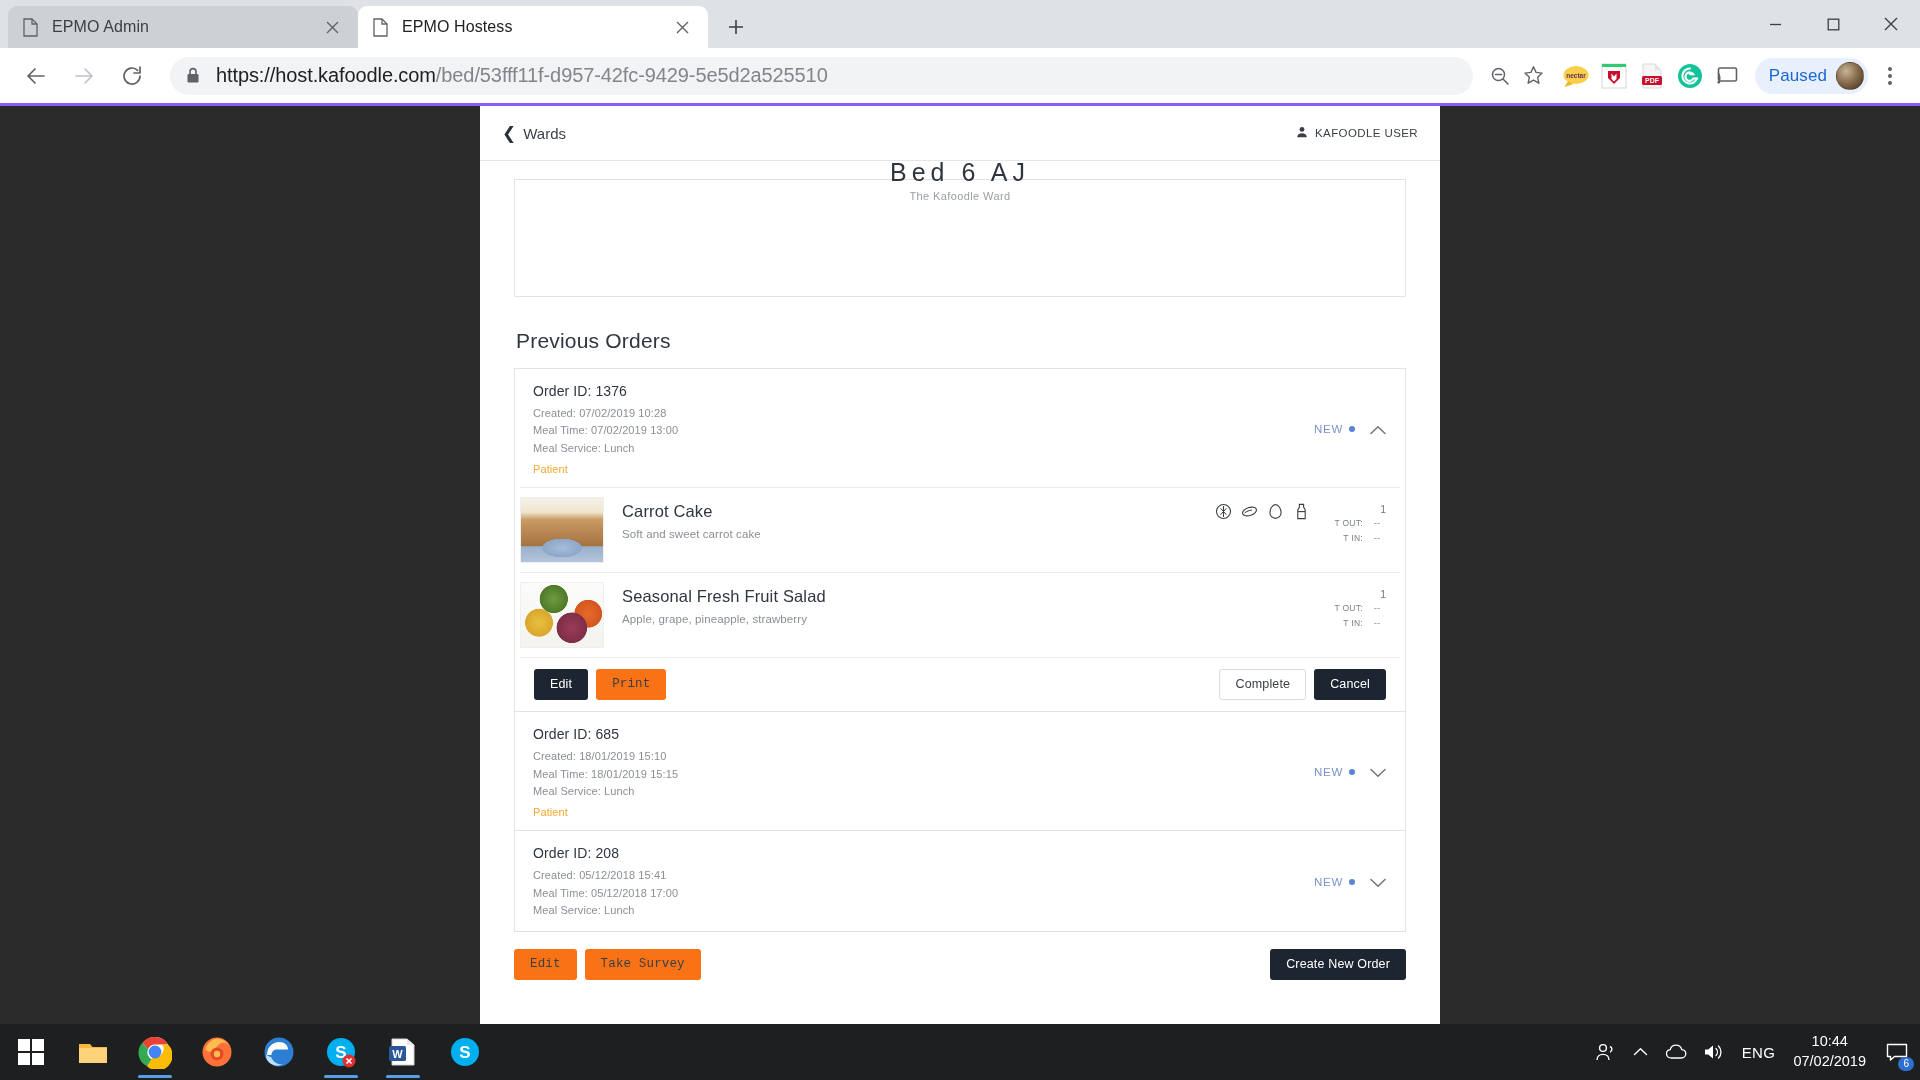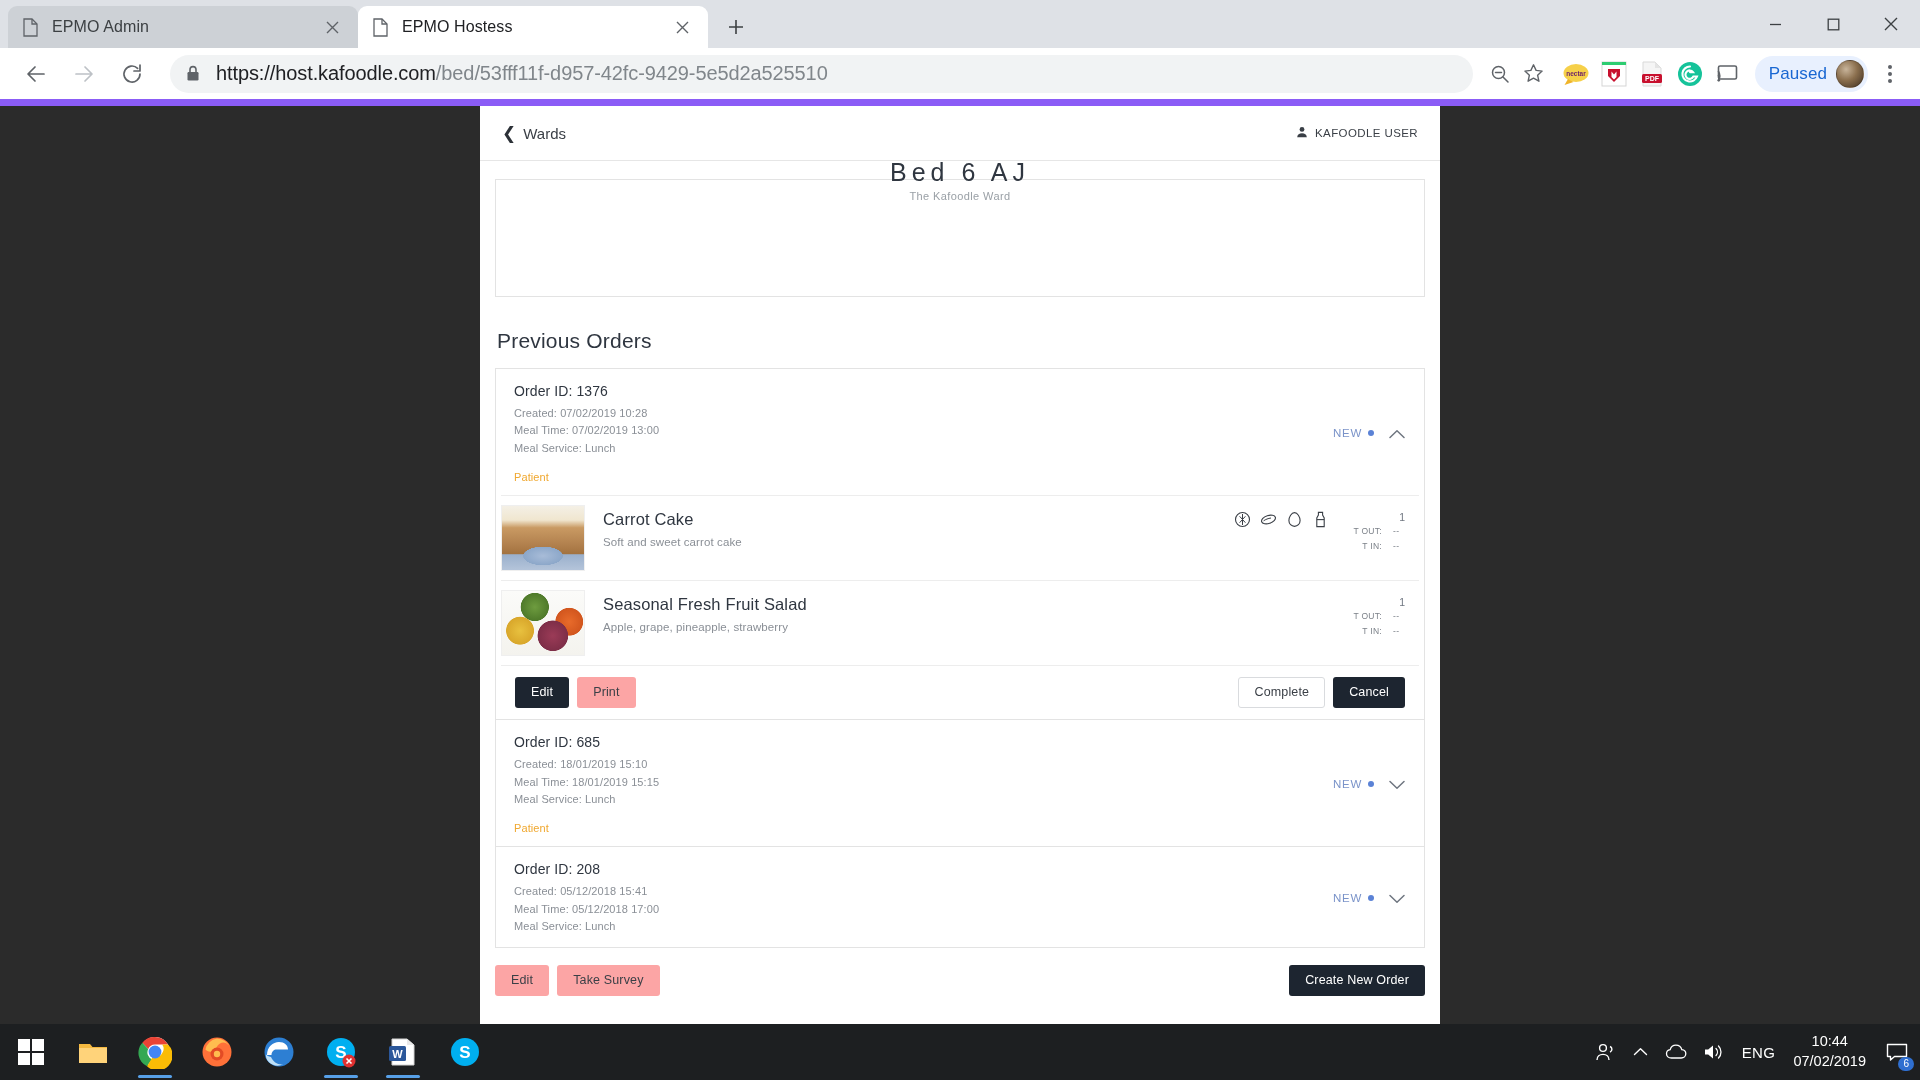--- a/index.html
+++ b/index.html
@@ -76,21 +76,21 @@
   }
   .win-btn svg { display: block; }
 
   .toolbar {
     height: 58px;
     background: #ffffff;
     display: flex;
     align-items: center;
     padding: 0 12px;
     flex: 0 0 58px;
-    border-bottom: 7px solid #8b5cf6;
+    border-bottom: 3px solid #8b5cf6;
   }
   .nav-btn {
     width: 40px; height: 40px;
     margin: 0 4px;
     display: flex; align-items: center; justify-content: center;
     color: #5f6368;
     border-radius: 50%;
   }
   .nav-btn.disabled { color: #bdc1c6; }
   .omnibox {
@@ -201,21 +201,21 @@
     margin-top: 3px;
   }
   .header-user {
     margin-left: auto;
     display: flex; align-items: center; gap: 7px;
     font-size: 11.5px; color: #3a3f46;
     letter-spacing: 0.4px;
     z-index: 2;
   }
 
-  .page-body { padding: 0 15px; }
+  .page-body { padding: 0 34px; }
 
   .top-panel {
     border: 1px solid #e3e3e3;
     height: 118px;
     margin-top: 18px;
     background: #fff;
   }
 
   .section-title {
     font-size: 21px;
@@ -245,21 +245,21 @@
   }
   .order-line {
     font-size: 11px;
     color: #8a8f96;
     line-height: 1.58;
     letter-spacing: 0.1px;
   }
   .order-tag {
     font-size: 11px;
     color: #f0a830;
-    margin-top: 14px;
+    margin-top: 6px;
     letter-spacing: 0.1px;
   }
   .order-status {
     display: flex; align-items: center; gap: 14px;
     align-self: center;
   }
   .status-label {
     font-size: 11.5px;
     color: #7a93c9;
     letter-spacing: 0.7px;
@@ -346,21 +346,21 @@
   .btn {
     font-size: 12.5px;
     padding: 7px 15px;
     border-radius: 3px;
     border: 1px solid transparent;
     line-height: 1.2;
     letter-spacing: 0.15px;
     font-family: "Liberation Sans", sans-serif;
   }
   .btn-dark { background: #1d2530; color: #fff; }
-  .btn-light { background: #fca5a5; color: #3a3f46; }
+  .btn-light { background: #f97316; color: #3a3f46; font-family: Liberation Mono, monospace; }
   .btn-white { background: #fff; color: #3a3f46; border-color: #d9dbde; }
   .spacer { flex: 1; }
 
   .page-footer {
     display: flex;
     align-items: center;
     gap: 8px;
     padding: 18px 0 22px 0;
   }
 

